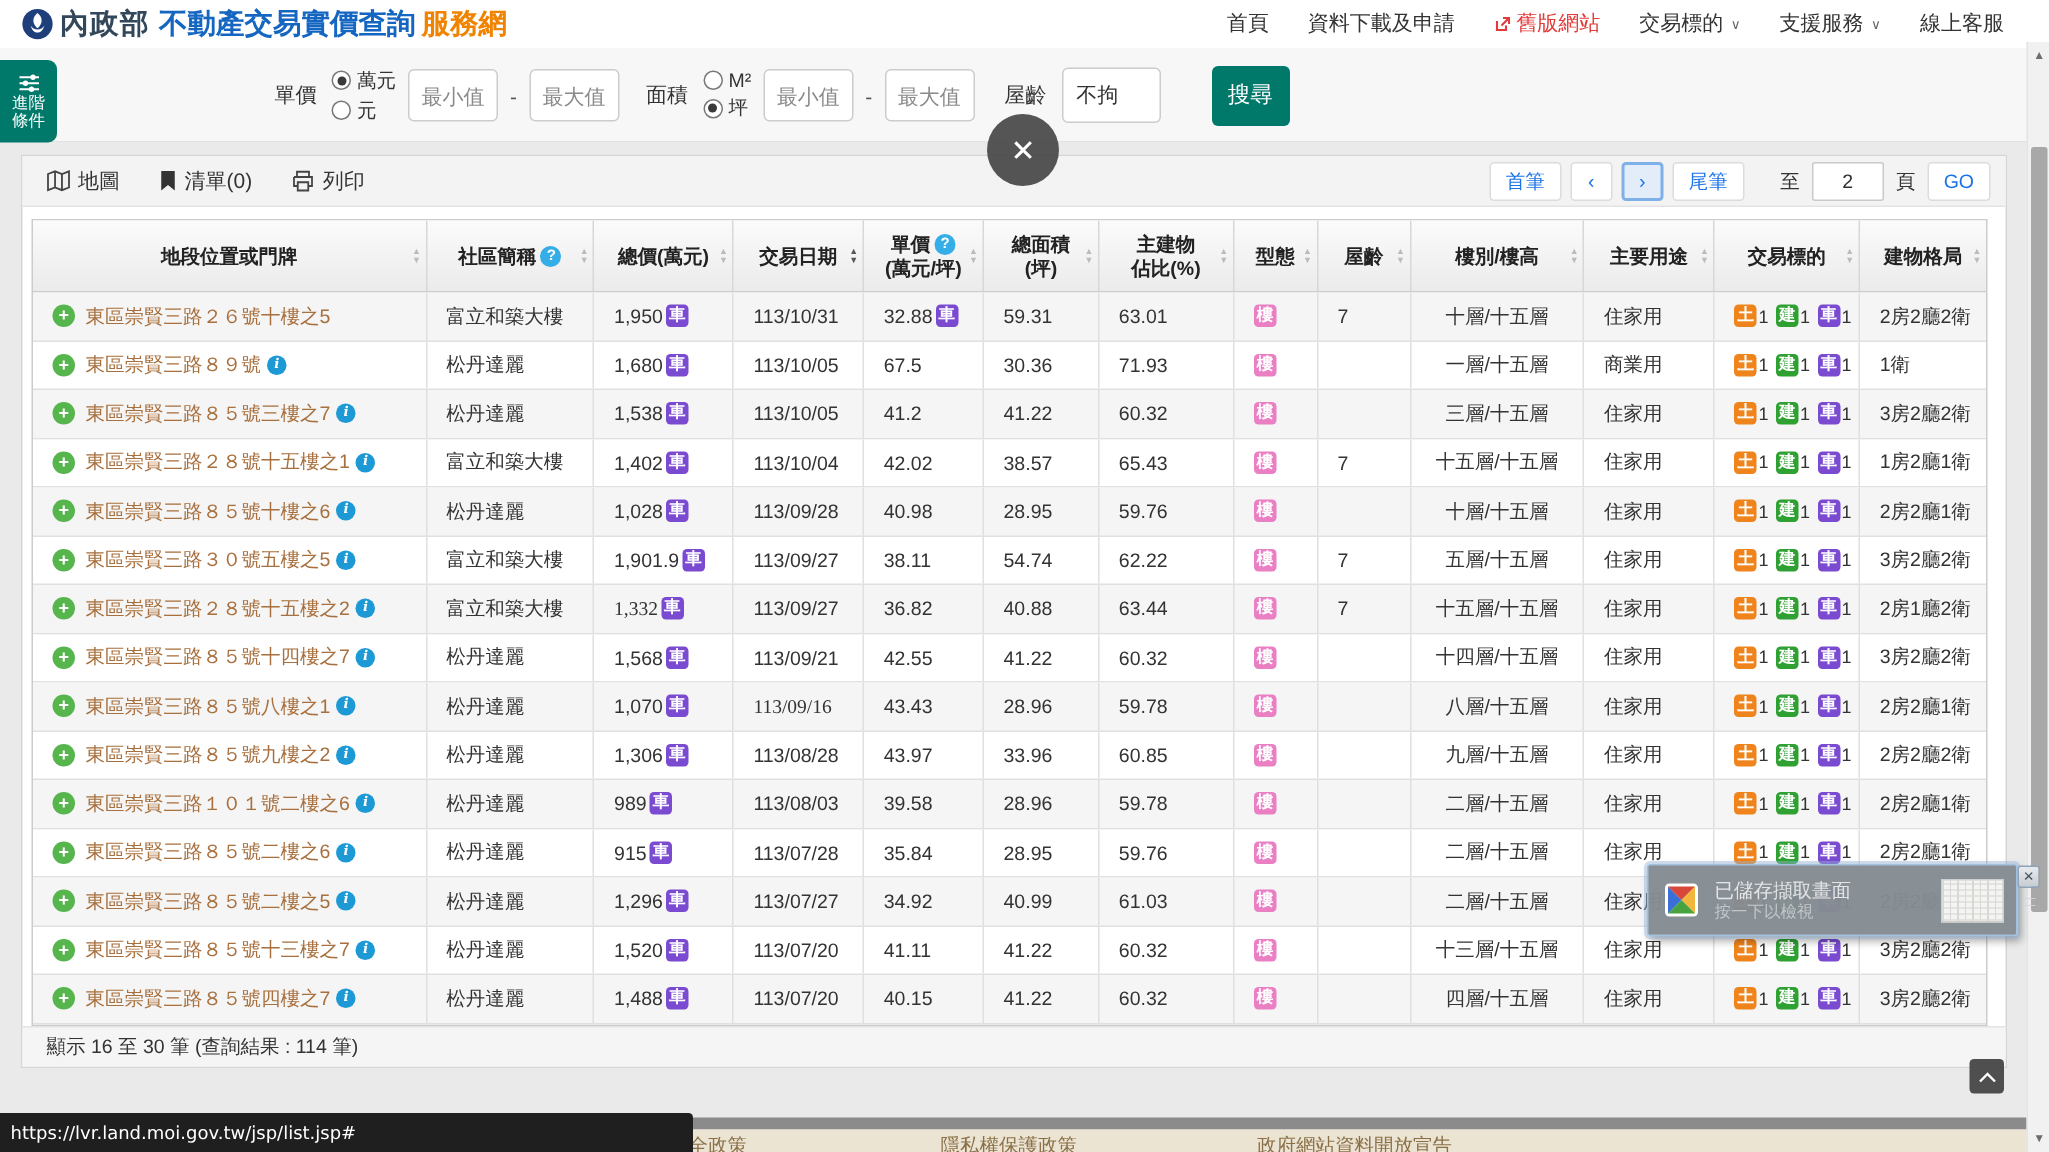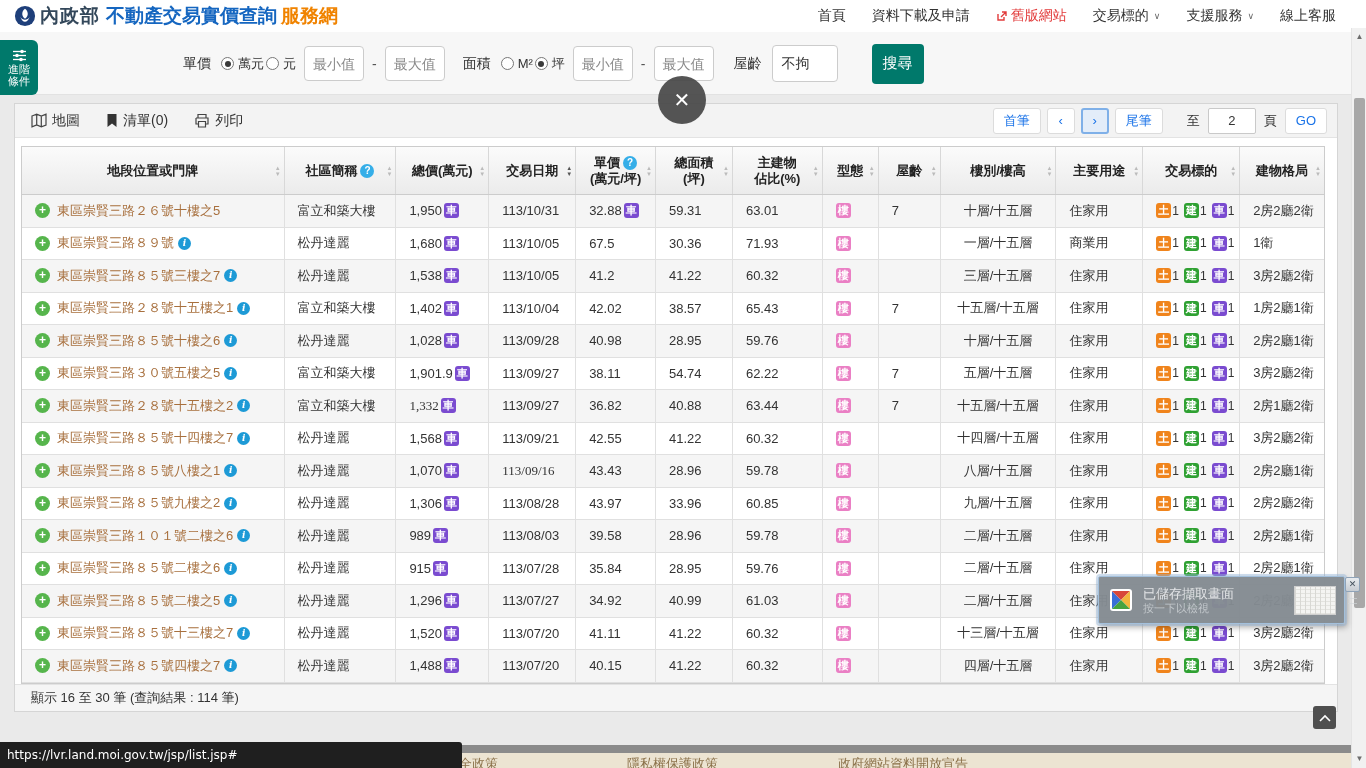--- a/index.html
+++ b/index.html
@@ -16,21 +16,21 @@
   .nav-item { cursor:pointer; display:flex; align-items:center; gap:3px; white-space:nowrap; }
   .nav-item.red { color:#e23b3b; }
   .caret { font-size:9px; color:#666; margin-left:2px; }
 
   
   .filter-bar { position:absolute; top:32px; left:0; width:1366px; height:63px; background:#f7f7f7; border-bottom:1px solid #e2e2e2; z-index:4; }
   .adv-tab { position:absolute; left:0; top:8px; width:38px; height:55px; background:#00796b; border-radius:0 6px 6px 0; color:#fff; display:flex; flex-direction:column; align-items:center; justify-content:center; gap:1px; cursor:pointer; }
   .adv-tab .adv-txt { font-size:11px; line-height:12px; text-align:center; white-space:pre-line; }
   .filter-row { position:absolute; left:183px; top:0; height:63px; display:flex; align-items:center; gap:8px; }
   .f-label { font-size:14px; color:#333; margin-right:2px; }
-  .radio-col { display:flex; gap:2px; }
+  .radio-col { display:flex; flex-direction:column; gap:2px; }
   .radio-line { display:flex; align-items:center; gap:4px; font-size:13px; color:#333; cursor:pointer; }
   .radio { width:13px; height:13px; border:1px solid #777; border-radius:50%; background:#fff; position:relative; flex:0 0 13px; }
   .radio.checked::after { content:""; position:absolute; inset:2.5px; background:#3a3a3a; border-radius:50%; }
   .f-input { width:60px; height:35px; border:1px solid #ccc; border-radius:4px; background:#fff; text-align:center; font-size:14px; color:#333; }
   .f-input::placeholder { color:#8a8a8a; }
   .dash { color:#555; font-size:14px; }
   .age-box { width:66px; height:37px; border:1px solid #ccc; border-radius:4px; background:#fff; font-size:14px; color:#333; display:flex; align-items:center; padding-left:9px; }
   .close-circle { position:absolute; left:658px; top:44px; width:48px; height:48px; border-radius:50%; background:rgba(70,70,70,.92); color:#fff; display:flex; align-items:center; justify-content:center; font-size:20px; cursor:pointer; z-index:6; }
   .search-btn { width:52px; height:40px; background:#00796b; border:none; border-radius:4px; color:#fff; font-size:15px; cursor:pointer; margin-left:26px; }
 

